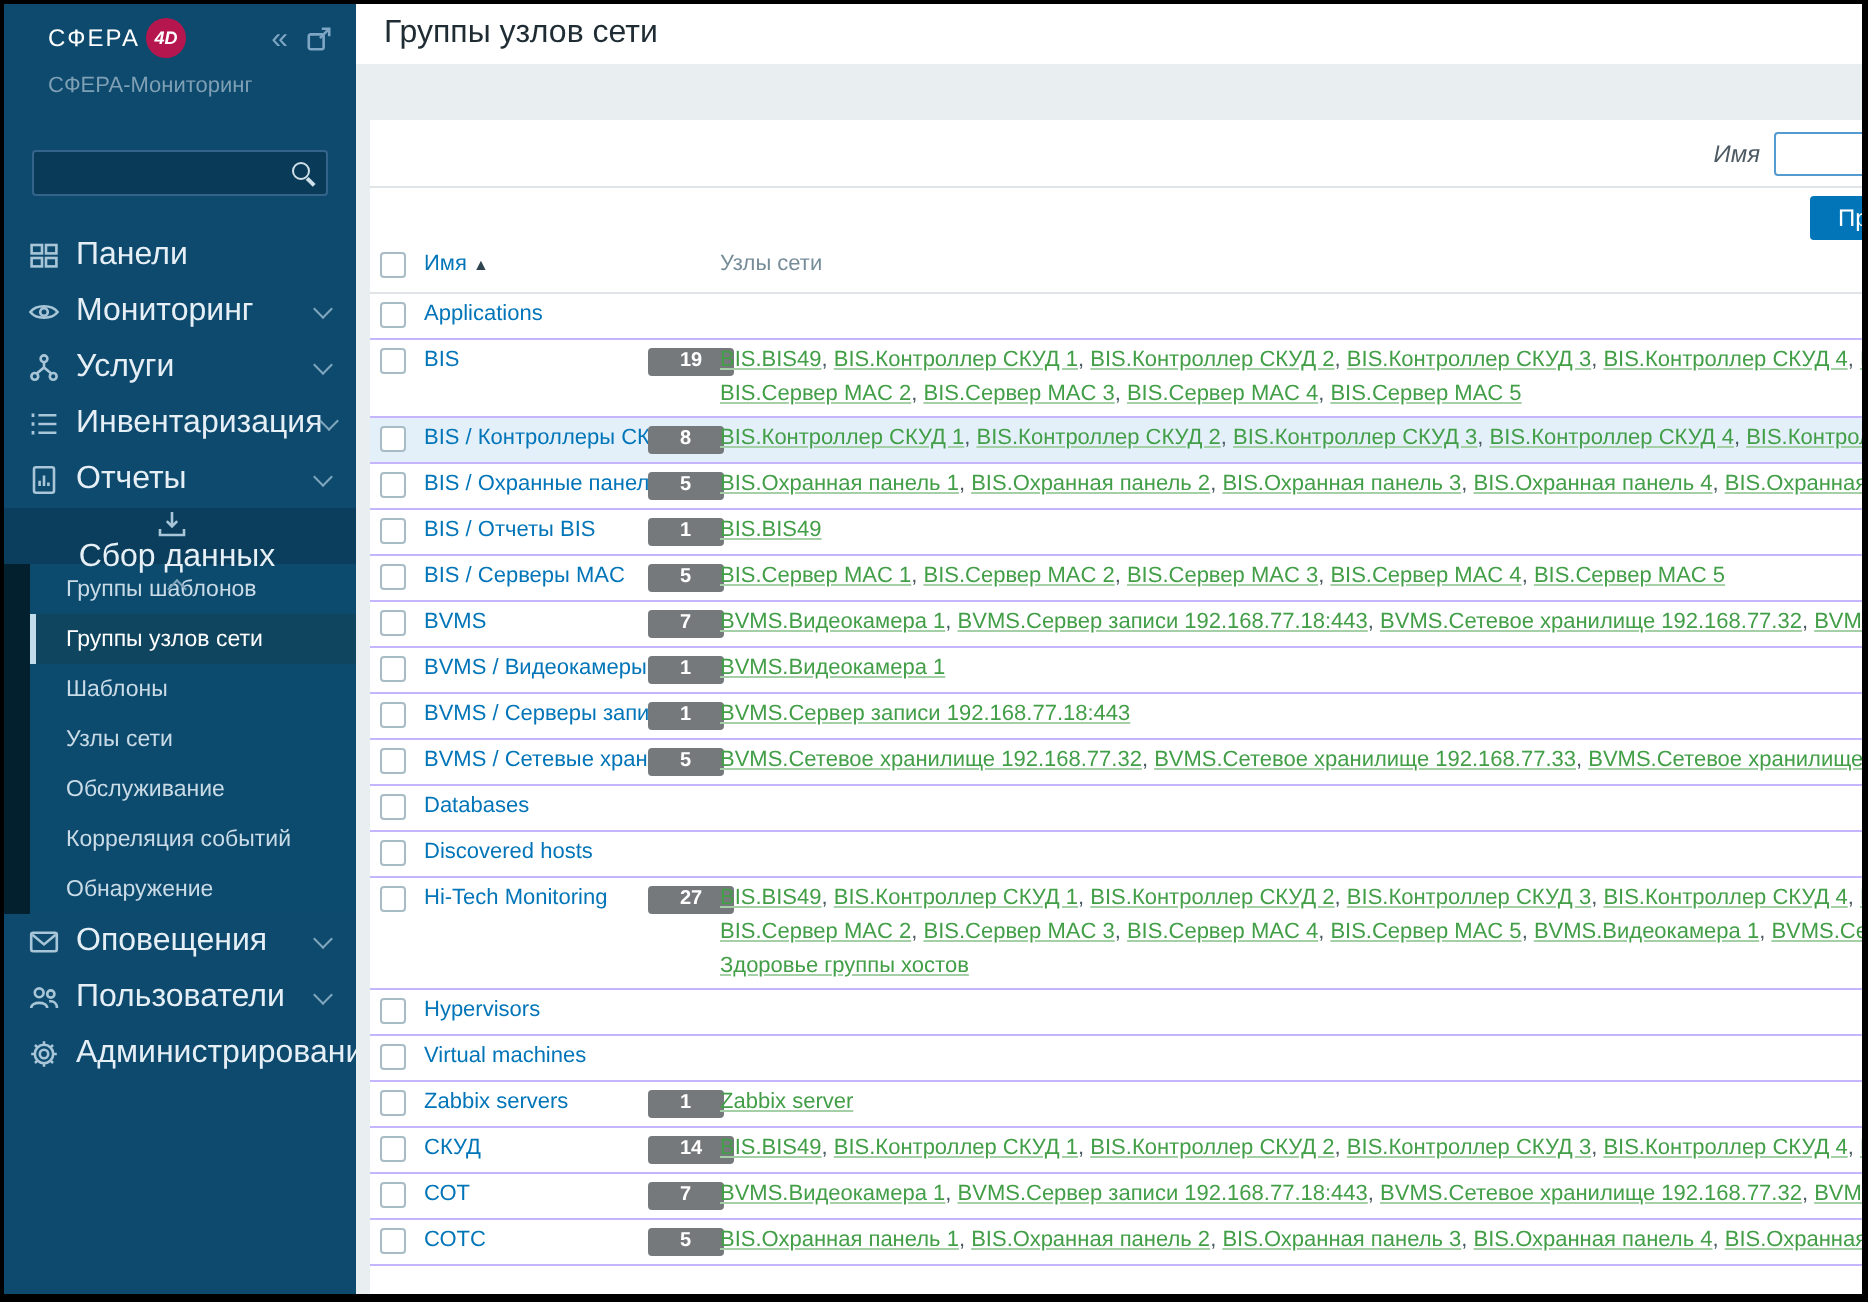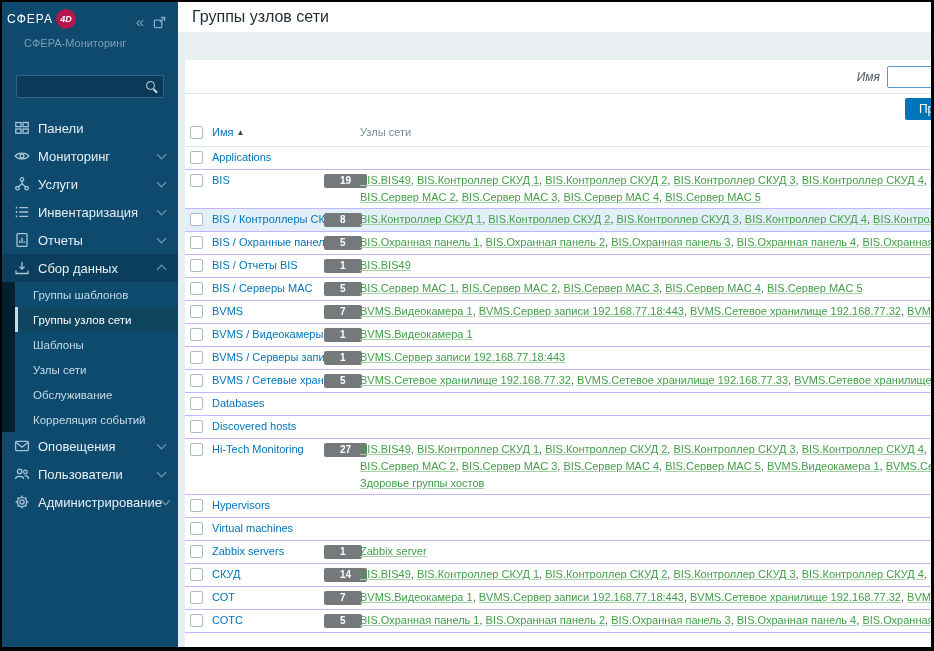--- a/index.html
+++ b/index.html
@@ -1,42 +1,42 @@
 <!DOCTYPE html>
 <html><head>
 <meta charset="utf-8">
 <style>
   html,body{margin:0;padding:0;background:#fff;}
   .frame{width:934px;height:651px;box-sizing:border-box;border:solid #000;border-width:2px 3px 4px 2px;
     display:flex;overflow:hidden;background:#e9eef0;font-family:"Liberation Sans",sans-serif;position:relative;}
   
   .sidebar{flex:0 0 176px;width:176px;background:#0d4a6e;display:flex;flex-direction:column;overflow:hidden;}
-  .sidebar-head{display:flex;align-items:flex-end;justify-content:space-between;padding:7px 12px 0 5px;}
+  .sidebar-head{display:flex;align-items:center;justify-content:space-between;padding:7px 12px 0 22px;}
   .logo{display:flex;align-items:center;}
   .logo-text{font-size:12px;letter-spacing:1px;color:#fff;}
   .logo-badge{display:inline-flex;width:20px;height:20px;border-radius:50%;background:#b5164d;color:#fff;
     font-size:9px;font-weight:bold;font-style:italic;align-items:center;justify-content:center;margin-left:3px;}
   .side-ctrl{display:flex;gap:9px;align-items:center;color:#7fa6c4;}
   .collapse-glyph{font-size:15px;line-height:1;cursor:pointer;}
   .popout{width:13px;height:13px;display:inline-block;cursor:pointer;}
   .side-sub{padding:8px 22px 26px;color:#7e9fb4;font-size:11px;}
   .side-search{margin:0 14px 12px;position:relative;}
   .side-search input{width:100%;box-sizing:border-box;height:23px;background:#093a57;border:1px solid #35648a;
     border-radius:2px;color:#fff;padding:0 26px 0 8px;font-size:12px;outline:none;}
   .mag{position:absolute;right:9px;top:6px;width:7px;height:7px;border:1.5px solid #cfe0ea;border-radius:50%;cursor:pointer;}
   .mag::after{content:"";position:absolute;width:5px;height:1.5px;background:#cfe0ea;transform:rotate(45deg);right:-4px;bottom:-2px;}
   nav{flex:1;padding-top:4px;}
   .menu-item{display:flex;align-items:center;height:28px;padding:0 13px 0 10px;cursor:pointer;}
   .micon{width:16px;height:16px;flex:0 0 16px;margin:0 8px 0 2px;}
   .micon svg{display:block;}
-  .mlabel{flex:1;font-size:13px;color:#e6eff5;}
+  .mlabel{flex:1;font-size:16px;color:#e6eff5;}
   .chev{width:6px;height:6px;border-right:1.4px solid #7fa6bd;border-bottom:1.4px solid #7fa6bd;flex:0 0 6px;}
   .chev.down{transform:rotate(45deg);margin-top:-3px;}
   .chev.up{transform:rotate(-135deg);margin-top:3px;}
-  .menu-section.expanded>.menu-item{background:#0a3e5c;}
+  .menu-section.expanded>.menu-item{background:#0a3e5c;flex-direction:column;}
   .submenu{background:#03202f;}
   .sub-item{height:25px;display:flex;align-items:center;margin-left:13px;padding-left:18px;background:#0c4a6e;
     font-size:11.5px;color:#c9dbe6;cursor:pointer;}
   .sub-item.active{background:#10455f;border-left:3px solid #c3dcec;padding-left:15px;color:#fff;}
   
   .main{flex:1;display:flex;flex-direction:column;background:#e9eef0;min-width:0;}
   .titlebar{background:#fff;height:30px;flex:0 0 30px;display:flex;align-items:center;padding-left:14px;}
   .titlebar h1{font-size:16px;font-weight:400;color:#1f2c33;margin:0;}
   .content{flex:1;padding:28px 0 0 7px;min-height:0;}
   .card{background:#fff;height:100%;box-sizing:border-box;}
@@ -169,20 +169,21 @@
             <span class="mlabel">Сбор данных</span>
             <span class="chev up"></span>
           </div>
           <div class="submenu">
             <div class="sub-item">Группы шаблонов</div>
             <div class="sub-item active">Группы узлов сети</div>
             <div class="sub-item">Шаблоны</div>
             <div class="sub-item">Узлы сети</div>
             <div class="sub-item">Обслуживание</div>
             <div class="sub-item">Корреляция событий</div>
+            <div class="sub-item">Обнаружение</div>
           </div>
         </div>
         <div class="menu-section">
           <div class="menu-item">
             <span class="micon">
               <svg width="16" height="16" viewBox="0 0 16 16" fill="none" stroke="#a9c6d8" stroke-width="1.3">
                 <rect x="1.6" y="3.4" width="12.8" height="9.2" rx="1"></rect>
                 <path d="M2.2 4.4L8 9.2 13.8 4.4"></path>
               </svg>
             </span>

